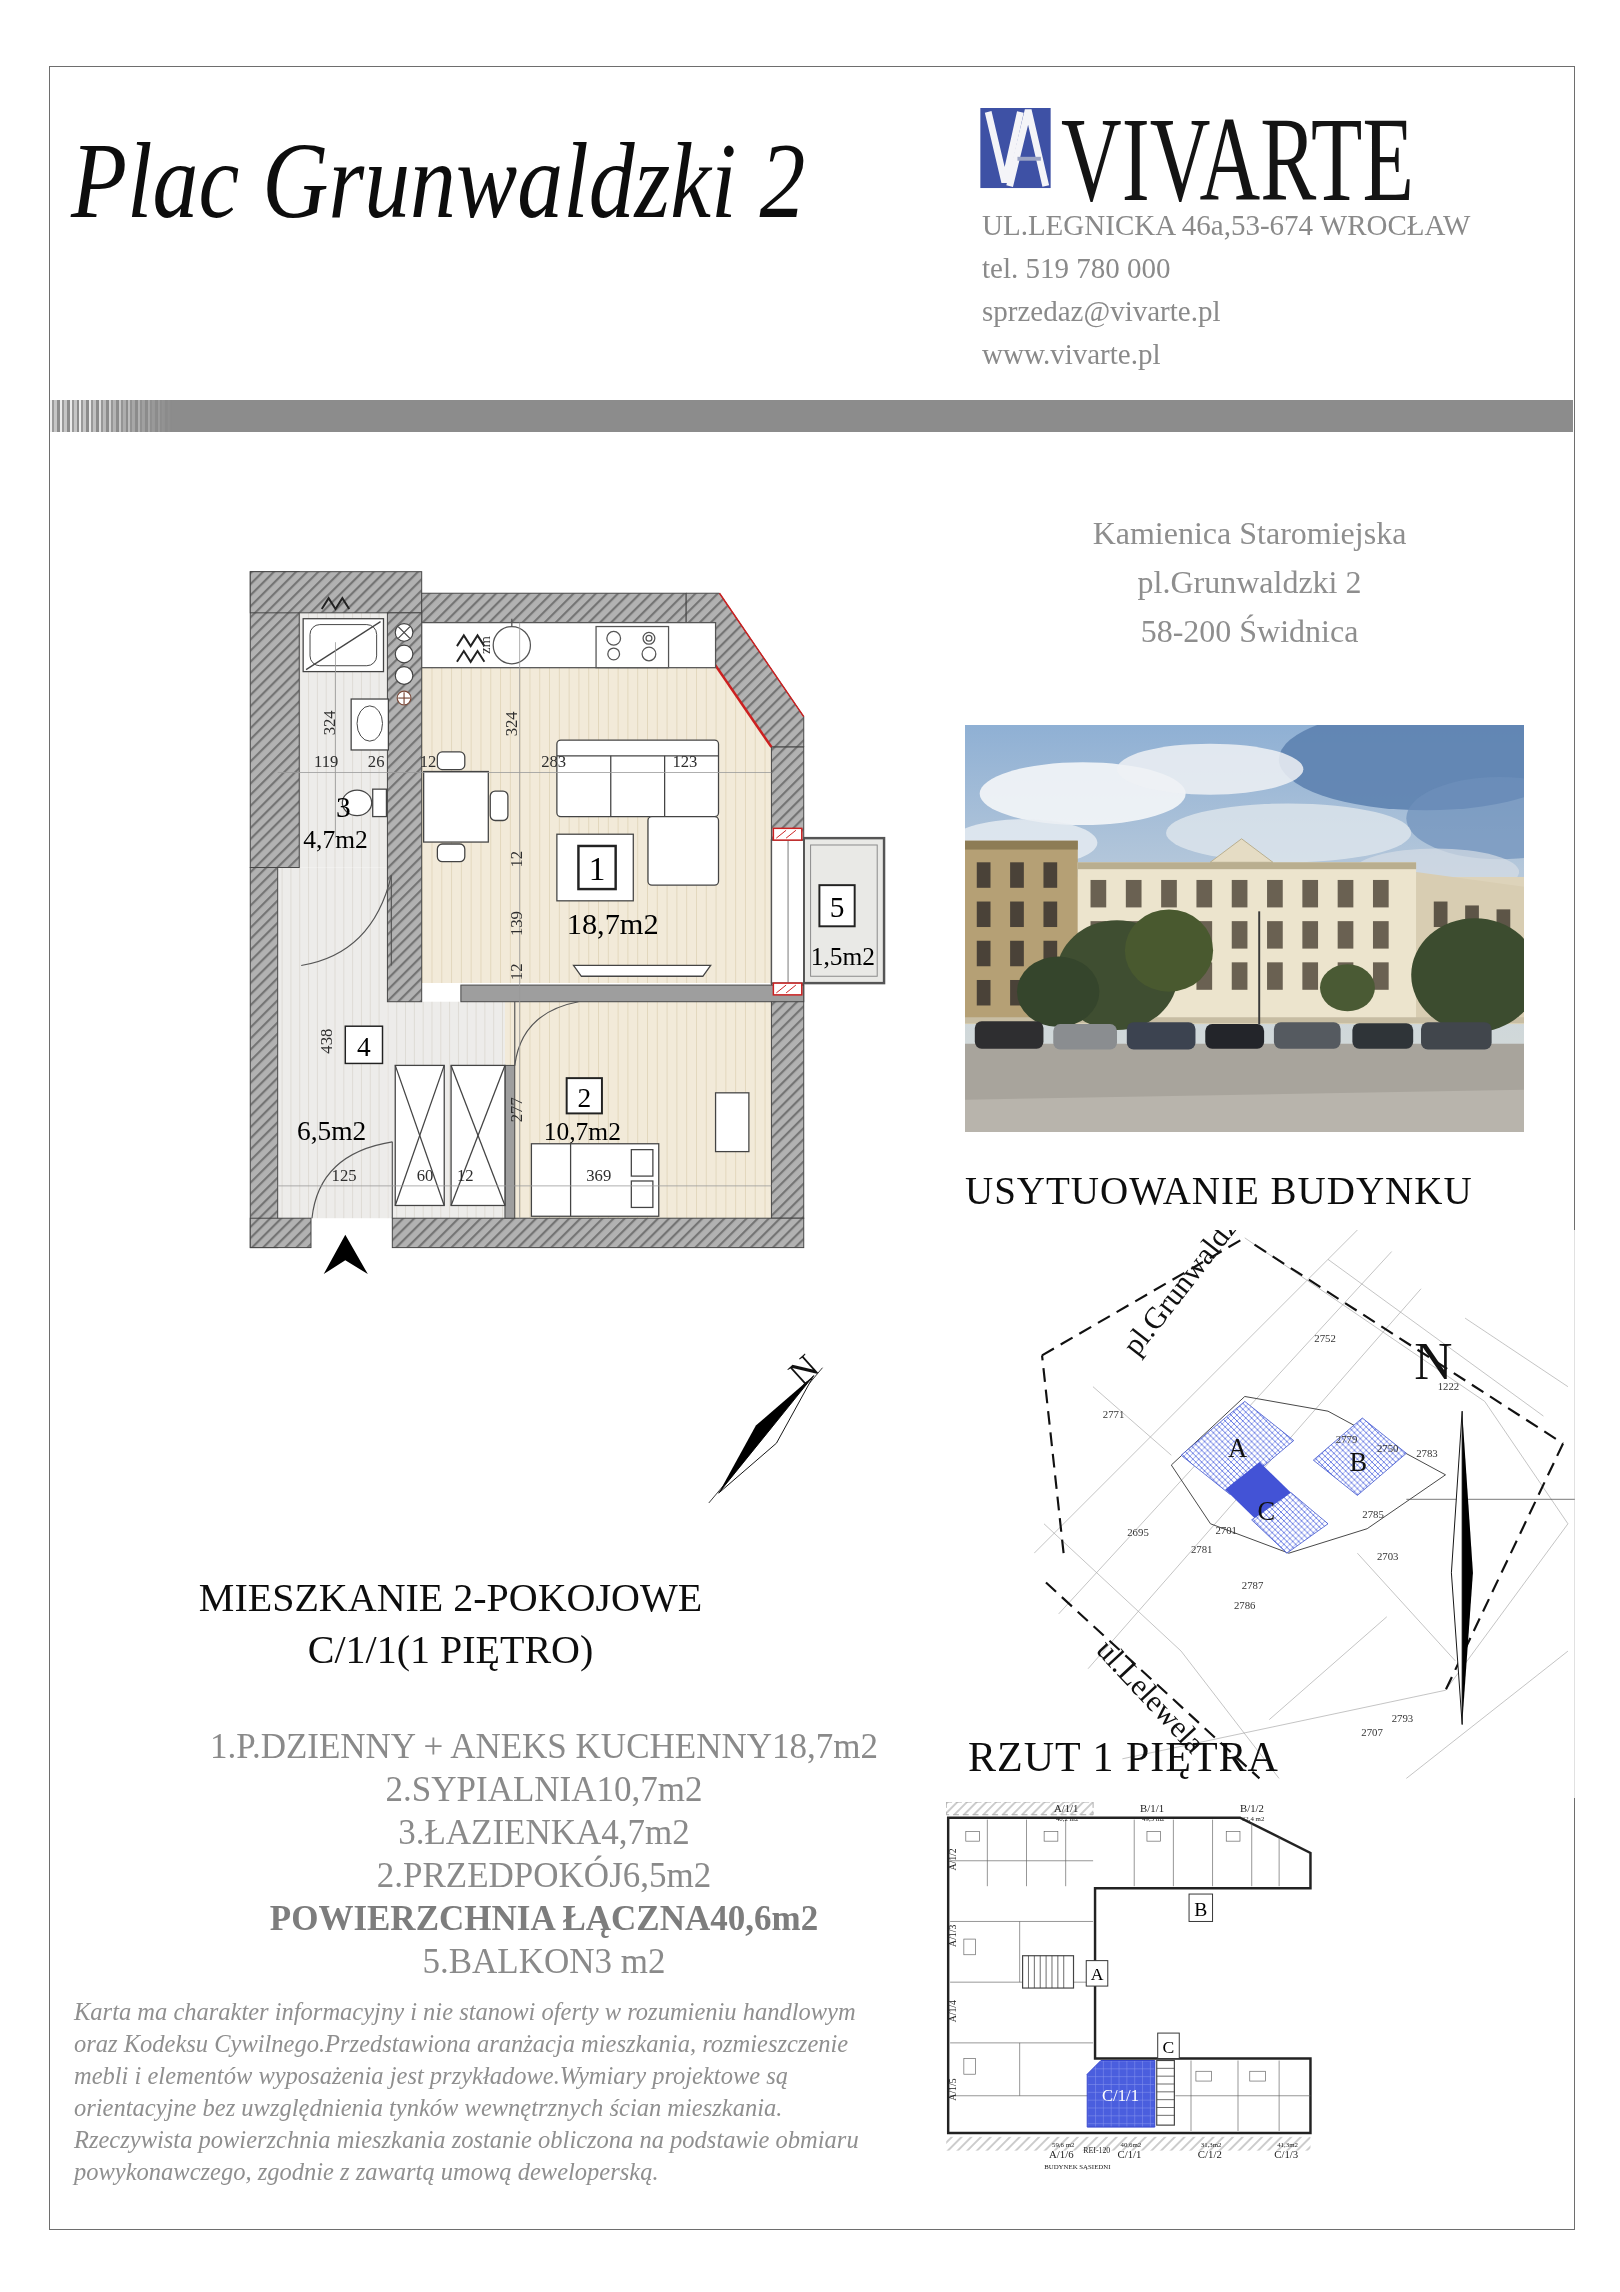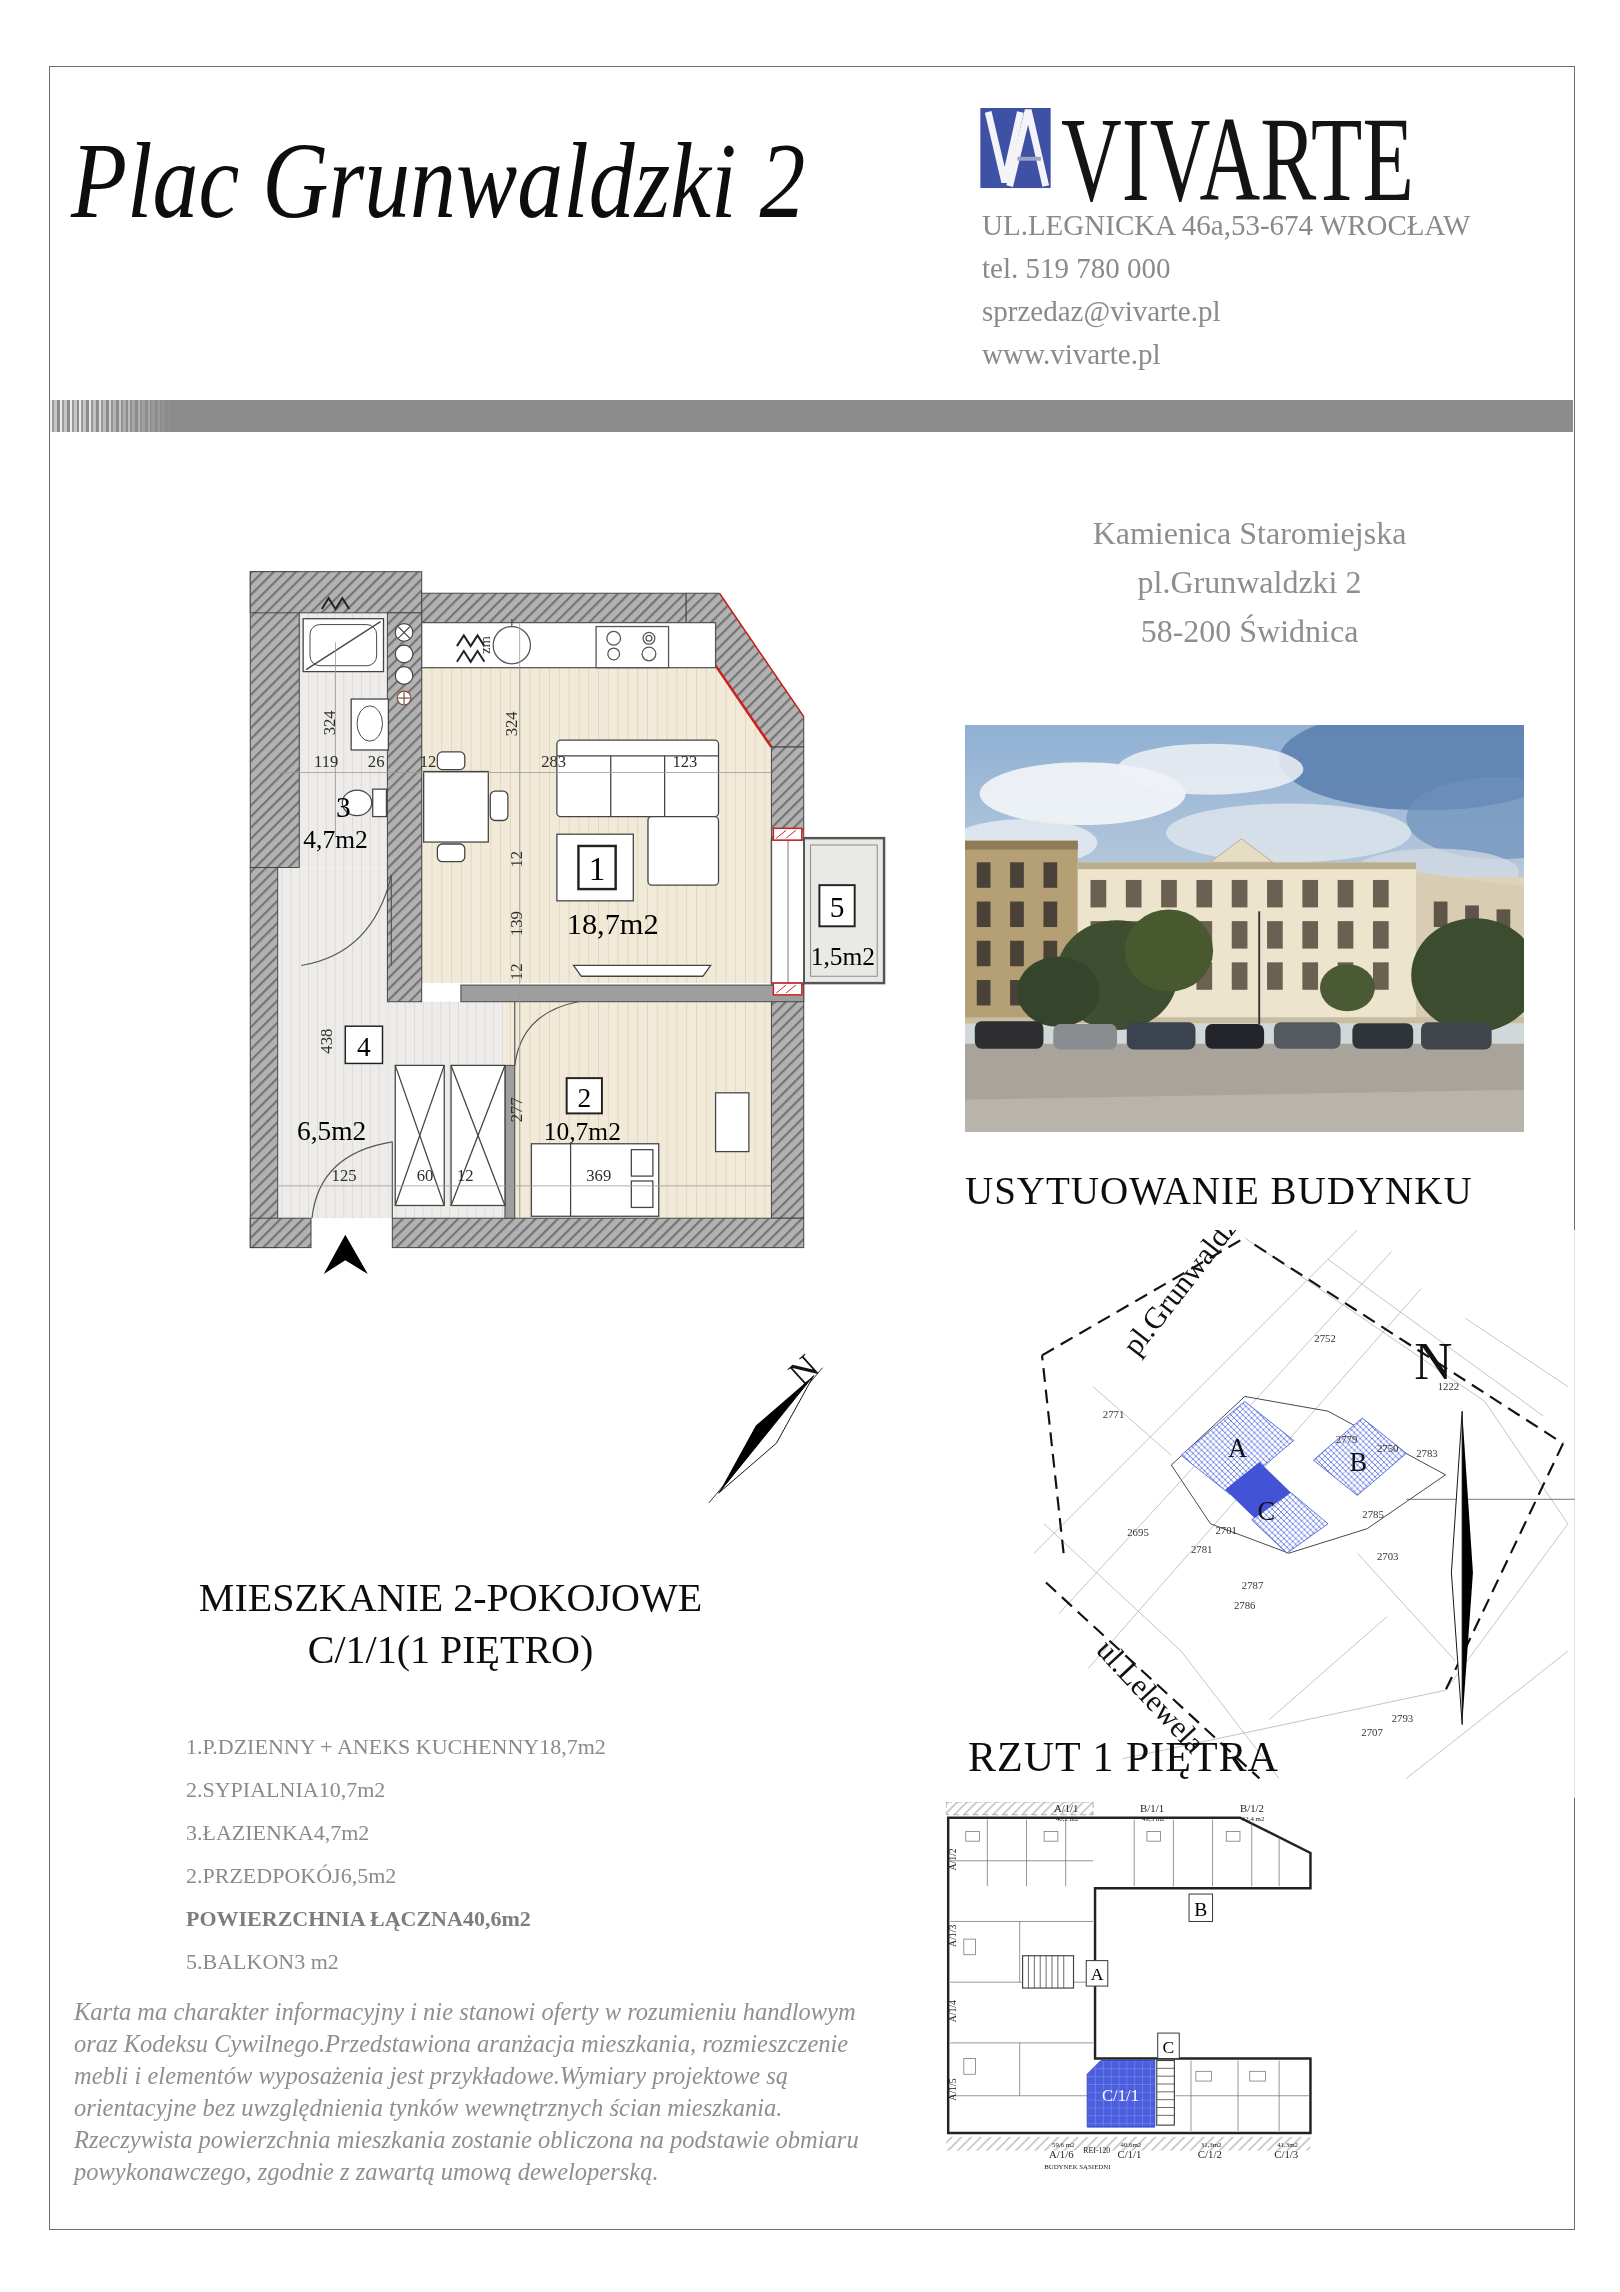--- a/index.html
+++ b/index.html
@@ -16,21 +16,21 @@
   .graybar-tex{left:0;top:0;width:123px;height:32px;
       background:repeating-linear-gradient(90deg,#ececec 0 2px,#9a9a9a 2px 3.9px,#c6c6c6 3.9px 6.9px,#8c8c8c 6.9px 9.8px);
       -webkit-mask-image:linear-gradient(to right,#000 30%,transparent);
       mask-image:linear-gradient(to right,#000 30%,transparent);}
   .location{left:1019px;top:486px;width:461px;text-align:center;font-size:32px;
             line-height:49px;color:#8e8e8e;margin-top:23px;}
   .sec-title{font-size:39px;letter-spacing:1px;color:#0d0d0d;white-space:nowrap;}
   .apt-heading{left:127px;top:1572px;width:647px;text-align:center;font-size:40px;
                line-height:52px;color:#0d0d0d;}
   .rows{left:186px;top:1727px;width:716px;}
-  .row{display:flex;justify-content:flex-start;height:43px;font-size:22px;
+  .row{display:flex;justify-content:center;height:43px;font-size:35px;
        color:#8a8a8a;line-height:39px;}
   .row .val{text-align:right;}
   .row.bold{font-weight:bold;color:#7d7d7d;}
   .disclaimer{left:74px;top:1996px;width:794px;font-size:24.5px;font-style:italic;
               color:#8f8f8f;line-height:32px;}
   .rzut-title{left:956px;top:1733px;font-size:42px;z-index:6;margin-left:12px;}
   svg text{font-family:"Liberation Serif",serif;}
   .dimtxt{font-family:"Liberation Sans",sans-serif;}
 </style>
 </head>

